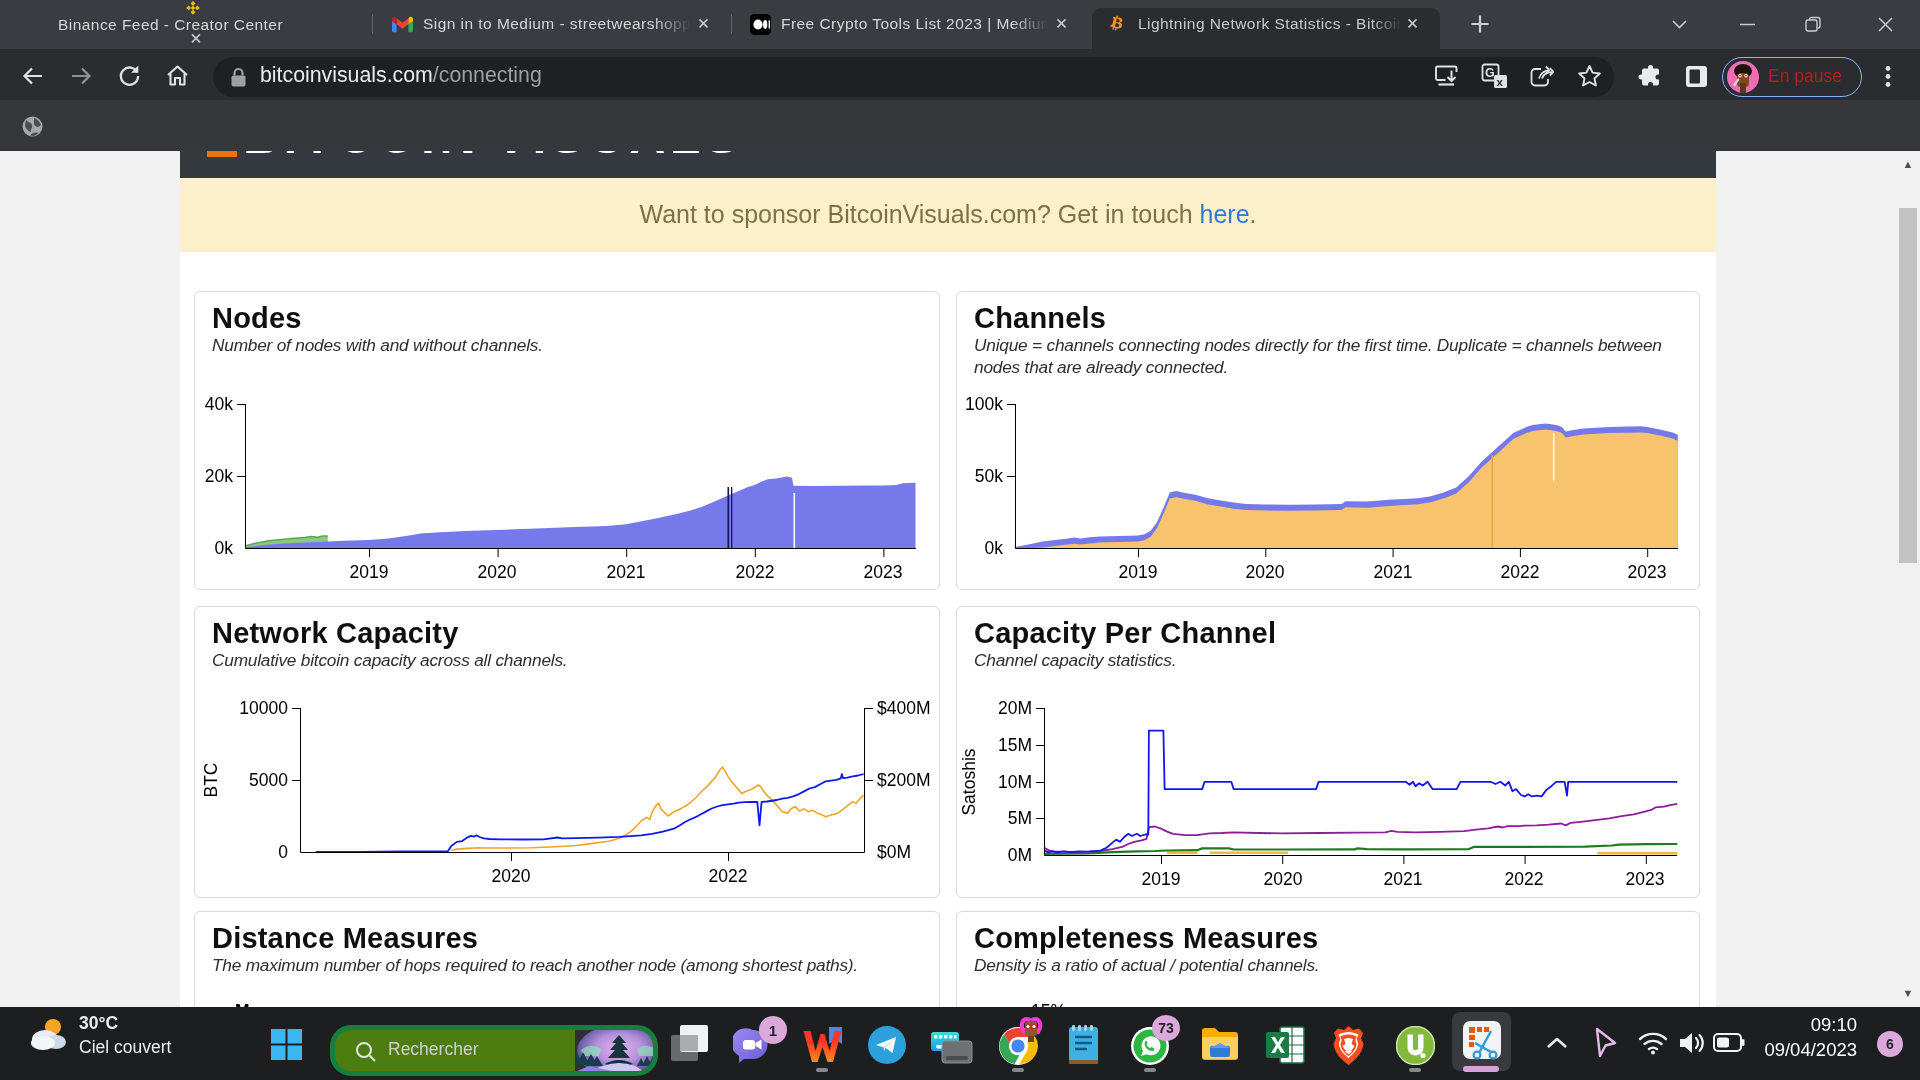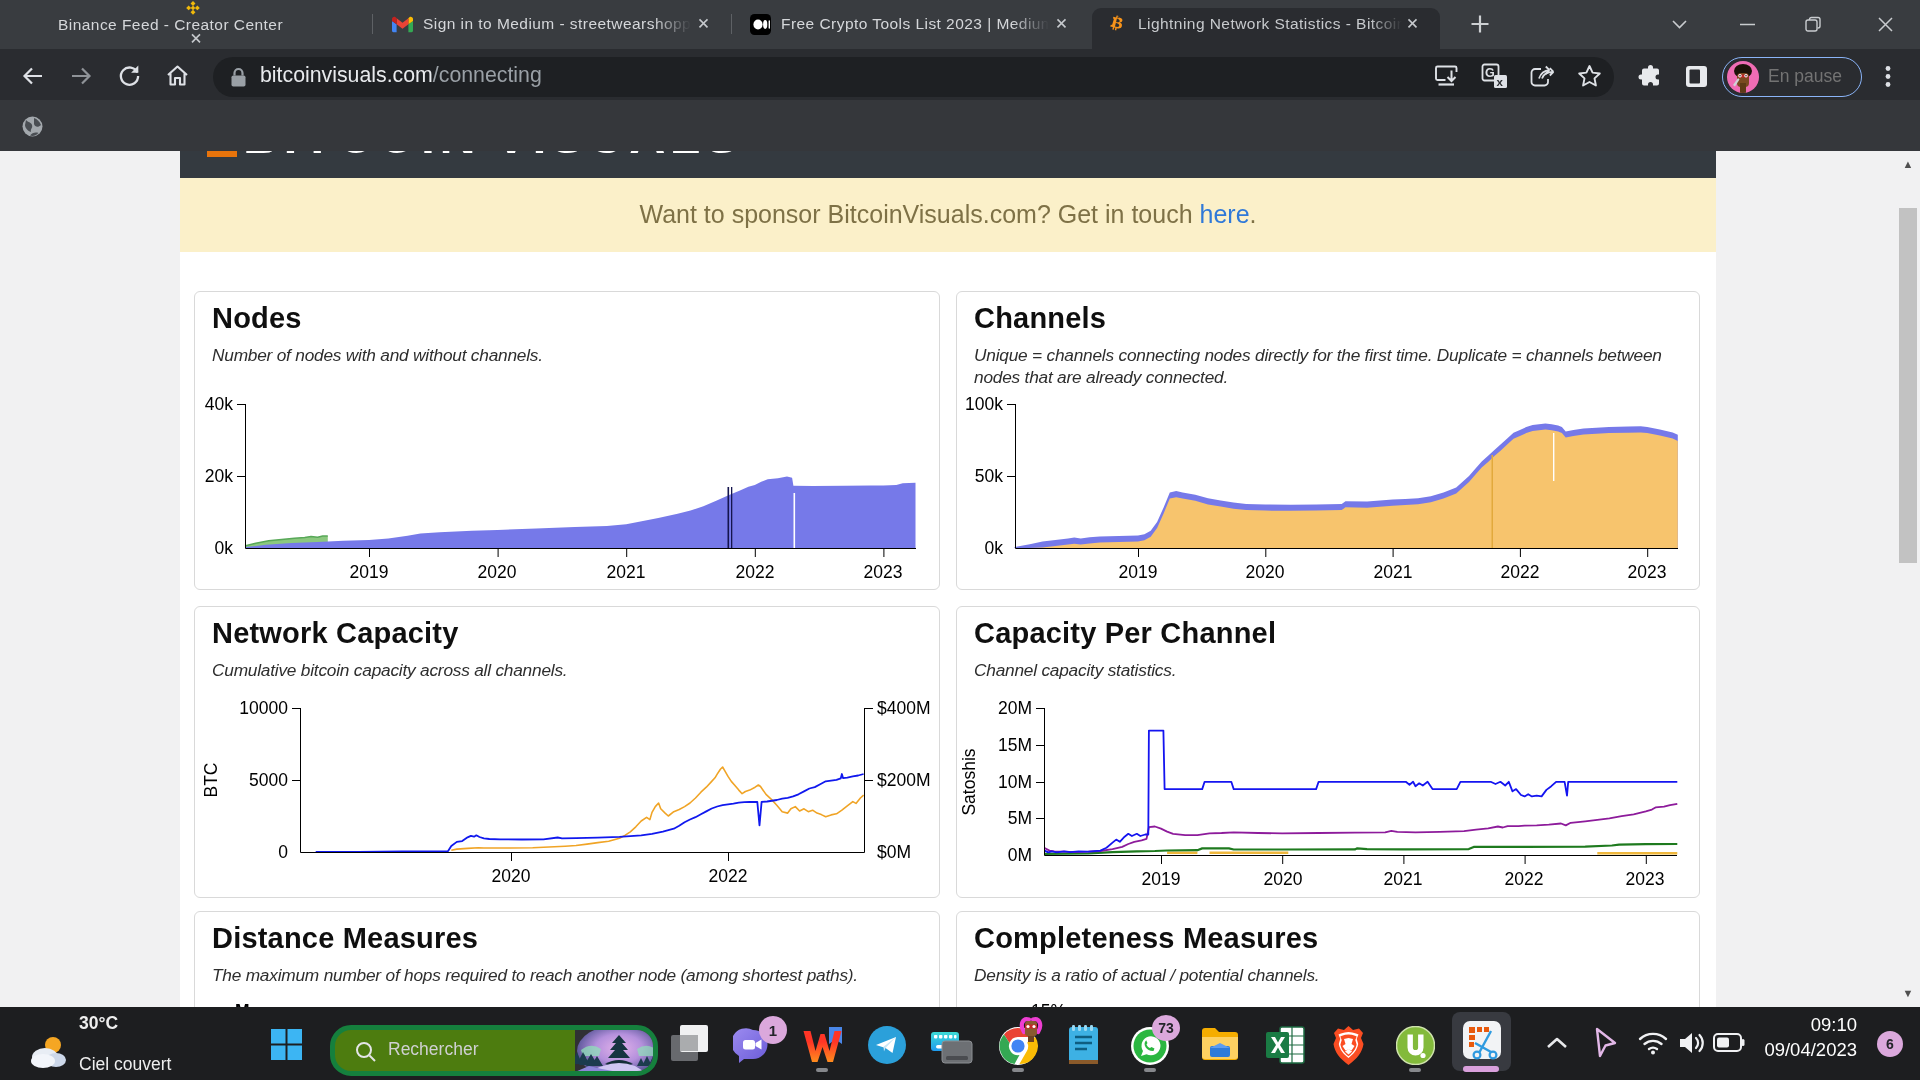--- a/index.html
+++ b/index.html
@@ -24,40 +24,40 @@
   #bookbar { position:absolute; left:0; top:100px; width:1920px; height:51px; background:#35373b; }
   
   #page { position:absolute; left:0; top:151px; width:1896px; height:856px; background:#f1f1f2; }
   #content { position:absolute; left:180px; top:0; width:1536px; height:856px; background:#fff; }
   #sitenav { position:absolute; left:0; top:0; width:1536px; height:27px; background:#343a40; overflow:hidden; }
   #banner { position:absolute; left:0; top:27px; width:1536px; height:74px; background:#fbf0c9; }
   #banner div { text-align:center; font-size:25px; color:#7e7146; margin-top:22px; }
   #banner a { color:#3079d8; text-decoration:none; }
   .card { position:absolute; background:#fff; border:1px solid #d9d9d9; border-radius:6px; }
   .card h3 { font-size:29px; font-weight:bold; color:#0f0f0f; letter-spacing:0.2px; }
-  .card .sub { font-size:17.3px; font-style:italic; color:#2e2e2e; margin-top:10px; line-height:1.27; letter-spacing:-0.22px; }
+  .card .sub { font-size:17.3px; font-style:italic; color:#2e2e2e; margin-top:0; line-height:1.27; letter-spacing:-0.22px; }
   .cpad { padding:10px 17px; }
   
   #chartsvg { position:absolute; left:0px; top:-151px; }
   .axlab { font-size:17.5px; fill:#000; font-family:"Liberation Sans",sans-serif; }
   
   #scroll { position:absolute; left:1896px; top:151px; width:24px; height:856px; background:#f1f1f2; }
   #thumb { position:absolute; left:3px; top:57px; width:18px; height:355px; background:#c2c2c2; }
   .sarrow { position:absolute; left:0; width:24px; height:17px; color:#505050; font-size:11px;
      text-align:center; line-height:17px; }
   
   #taskbar { position:absolute; left:0; top:1007px; width:1920px; height:73px; background:#1d1e20; }
   #search { position:absolute; left:330px; top:1025px; width:328px; height:51px; background:#4d7c0f;
      border:5px solid #15803d; border-radius:21px; overflow:hidden; }
   #search .stext { position:absolute; left:53px; top:9px; font-size:17.5px; color:#cfd0d2; }
   .baddot { position:absolute; border-radius:50%; background:#dba8dc; color:#23242a;
      font-size:13px; font-weight:bold; display:flex; align-items:center; justify-content:center; }
   .udash { position:absolute; width:12px; height:4px; border-radius:2px; background:#86888c; top:1068px; }
   #clock { position:absolute; right:63px; top:1014px; text-align:right; color:#fff; font-size:18.5px; }
-  #weather { position:absolute; left:26px; top:1013px; display:flex;align-items:flex-end; }
+  #weather { position:absolute; left:26px; top:1013px; display:flex; }
   #weather .wtxt { margin-left:9px; color:#eee; font-size:17.5px; }
 </style>
 </head>
 <body>
 
 <div id="tabstrip">
 
   <div class="tab" style="left:18px; width:348px;flex-direction:column;">
     <svg width="20" height="20" viewBox="0 0 20 20" style="margin:0 11px 0 13px">
       <g fill="#f0b90b">
@@ -190,21 +190,21 @@
       <rect x="10" y="12" width="12" height="14" rx="4" fill="#7a4a21"></rect>
       <rect x="11" y="13.5" width="10" height="3" fill="#c42929"></rect>
       <circle cx="13" cy="14.8" r="1.7" fill="#fff"></circle>
         <circle cx="19" cy="14.8" r="1.7" fill="#fff"></circle>
       <circle cx="13" cy="14.8" r="0.8" fill="#222"></circle>
         <circle cx="19" cy="14.8" r="0.8" fill="#222"></circle>
       <rect x="13" y="22" width="6" height="10" fill="#5d3a16"></rect>
       <path d="M6 24 L11 17 l1.5 1.5 -4.5 7z" fill="#cfd2d6"></path>
     </svg>
   </div>
-  <div class="abs" style="left:1768px; top:66px; font-size:17.5px; color:#737373;">En pause</div>
+  <div class="abs" style="left:1768px; top:66px; font-size:17.5px; color:#b91c1c;">En pause</div>
   <svg class="abs" style="left:1879px; top:64px" width="18" height="25" viewBox="0 0 18 25" fill="#dee1e6">
     <circle cx="9" cy="4.5" r="2.4"></circle>
       <circle cx="9" cy="12.5" r="2.4"></circle>
       <circle cx="9" cy="20.5" r="2.4"></circle>
   </svg>
   <svg class="abs" style="left:22px; top:116px" width="21" height="21" viewBox="0 0 21 21">
     <circle cx="10.5" cy="10.5" r="10" fill="#a3a8ad"></circle>
     <path d="M4 4 C7 7 9 6 10 9 C11 12 8 13 9 16 C6 15 3 12 3 9z" fill="#4a4e53"></path>
     <path d="M12 2 C15 3 18 6 19 9 C16 12 13 11 12 8z" fill="#4a4e53"></path>
     <path d="M8 19.5 C11 20.5 14 19.5 16.5 17 C13 16 10 17 8 19.5z" fill="#4a4e53"></path>
@@ -346,21 +346,21 @@
 <div id="taskbar"></div>
 <div id="weather">
   <svg width="44" height="44" viewBox="0 0 44 44">
     <circle cx="27" cy="14" r="8" fill="#f5a623"></circle>
     <ellipse cx="19" cy="26" rx="13" ry="9" fill="#e8edf4"></ellipse>
     <ellipse cx="30" cy="29" rx="10" ry="7" fill="#cdd8ea"></ellipse>
     <ellipse cx="17" cy="30" rx="12" ry="7" fill="#f2f5fa"></ellipse>
   </svg>
   <div class="wtxt">
       <div style="font-weight:bold">30°C</div>
-      <div style="margin-top:20px">Ciel couvert</div>
+      <div style="margin-top:3px">Ciel couvert</div>
     </div>
 </div>
 
 <svg class="abs" style="left:271px; top:1029px" width="31" height="31" viewBox="0 0 31 31" fill="#3cb5f3">
   <rect x="0" y="0" width="14.5" height="14.5"></rect>
     <rect x="16.5" y="0" width="14.5" height="14.5"></rect>
   <rect x="0" y="16.5" width="14.5" height="14.5"></rect>
     <rect x="16.5" y="16.5" width="14.5" height="14.5"></rect>
 </svg>
 

